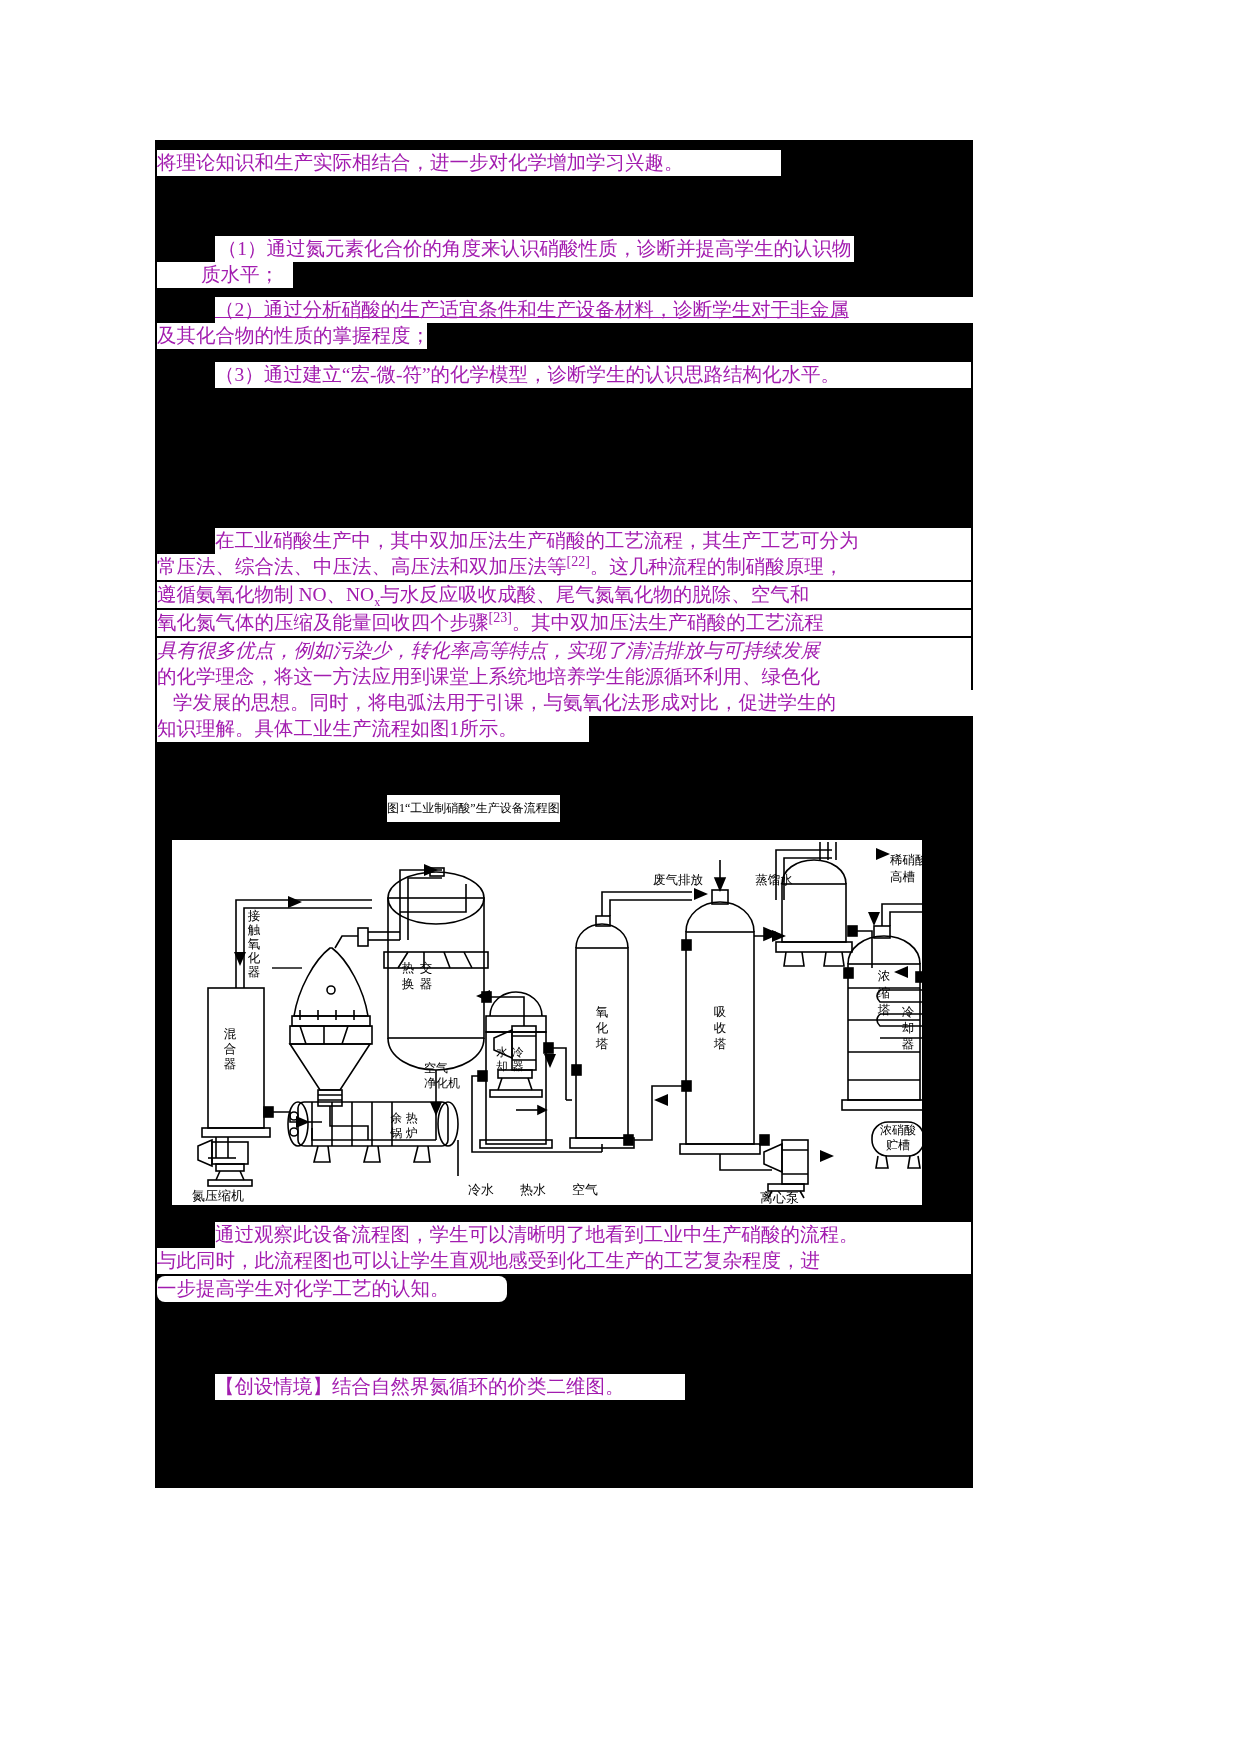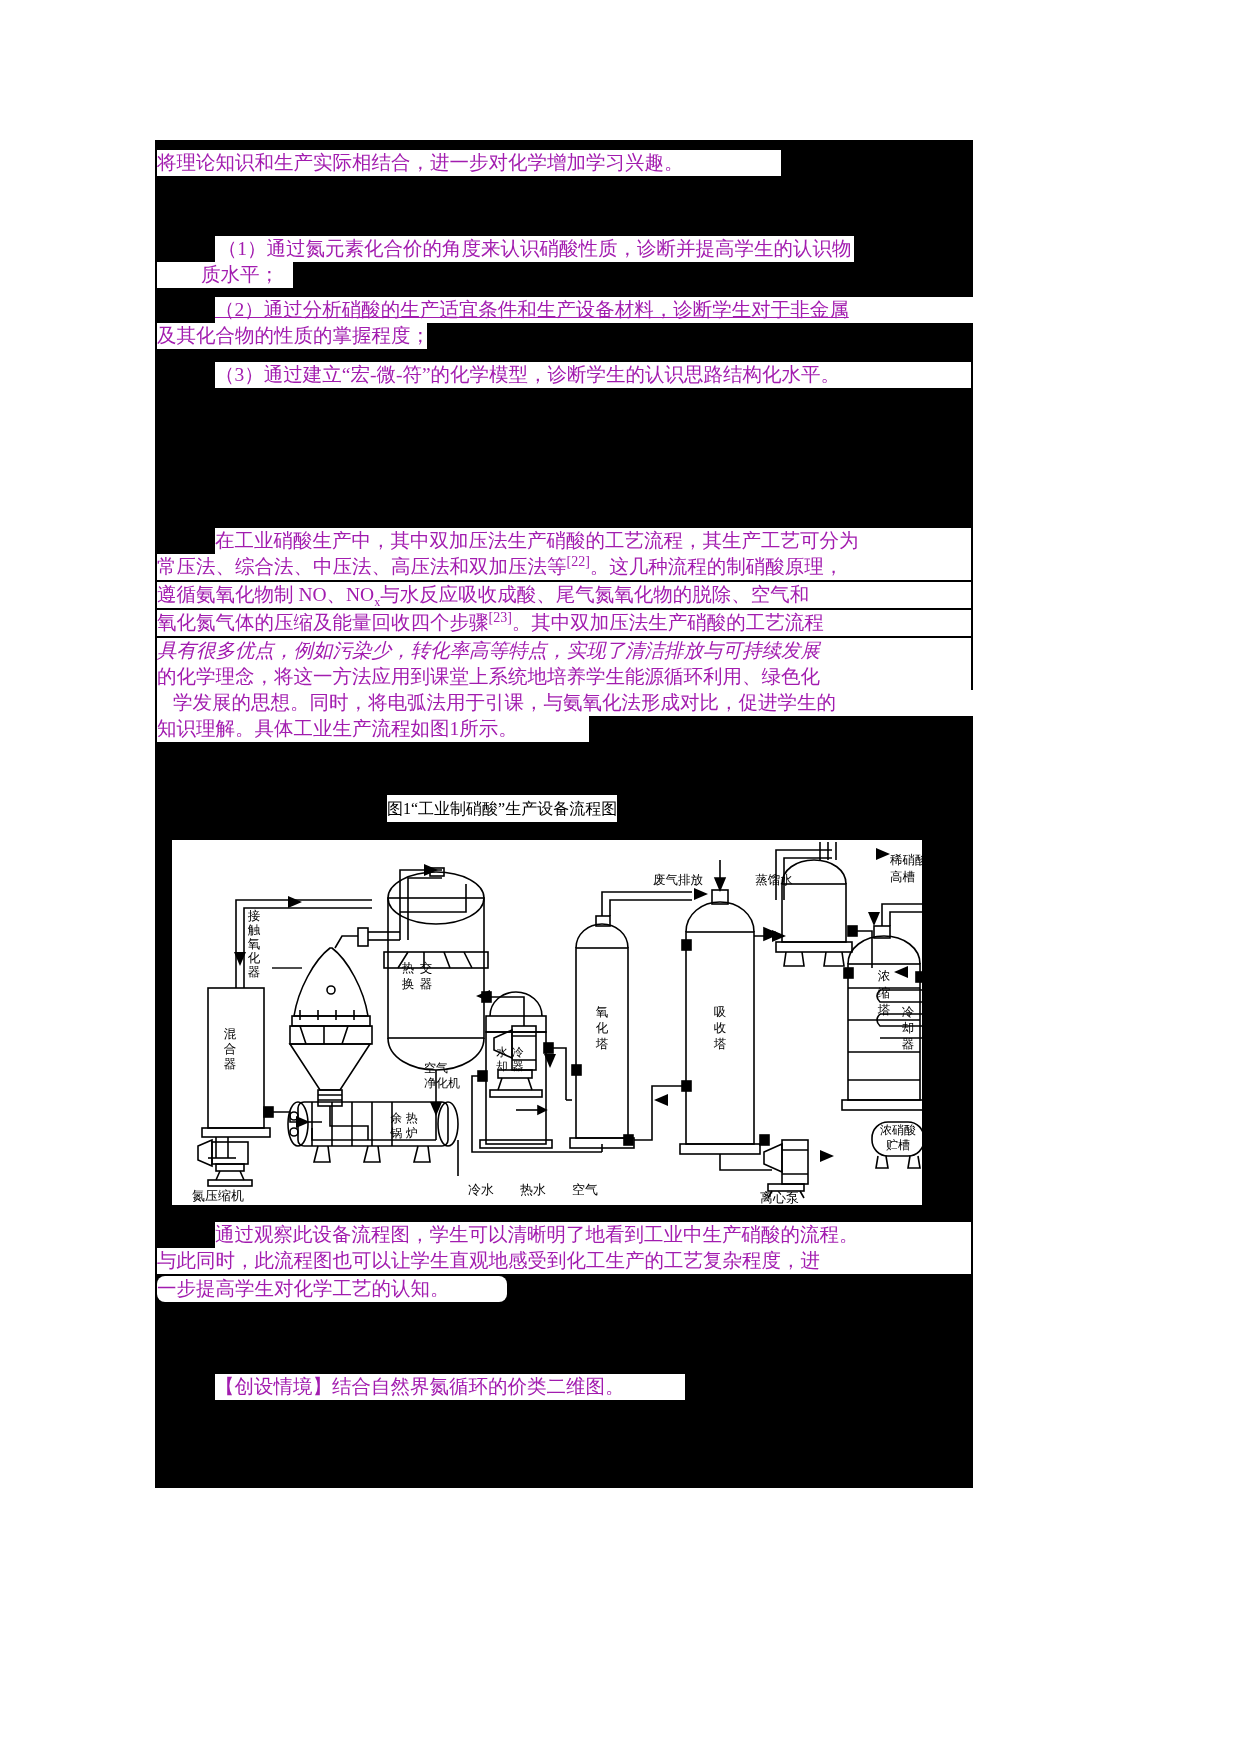--- a/index.html
+++ b/index.html
@@ -17,21 +17,21 @@
     background:#ffffff;color:#a21caf;
     font-size:19.5px;line-height:26px;
     white-space:pre;
     font-family:"Liberation Serif","DejaVu Serif",serif;
     letter-spacing:0px;
   }
   sup{font-size:14px;vertical-align:super;line-height:0;}
   sub{font-size:12px;vertical-align:sub;line-height:0;}
   .cap{
     position:absolute;background:#ffffff;color:#000;
-    font-size:16px;line-height:27px;white-space:pre;font-weight:400;
+    font-size:12px;line-height:27px;white-space:pre;font-weight:400;
   }
   
   .figure{
     position:absolute;left:172px;top:840px;width:750px;height:365px;
     background:#ffffff;
   }
   .figure svg{display:block;}
   .lbl{font-family:"Liberation Sans","DejaVu Sans",sans-serif;fill:#000;}
 </style>
 </head>

